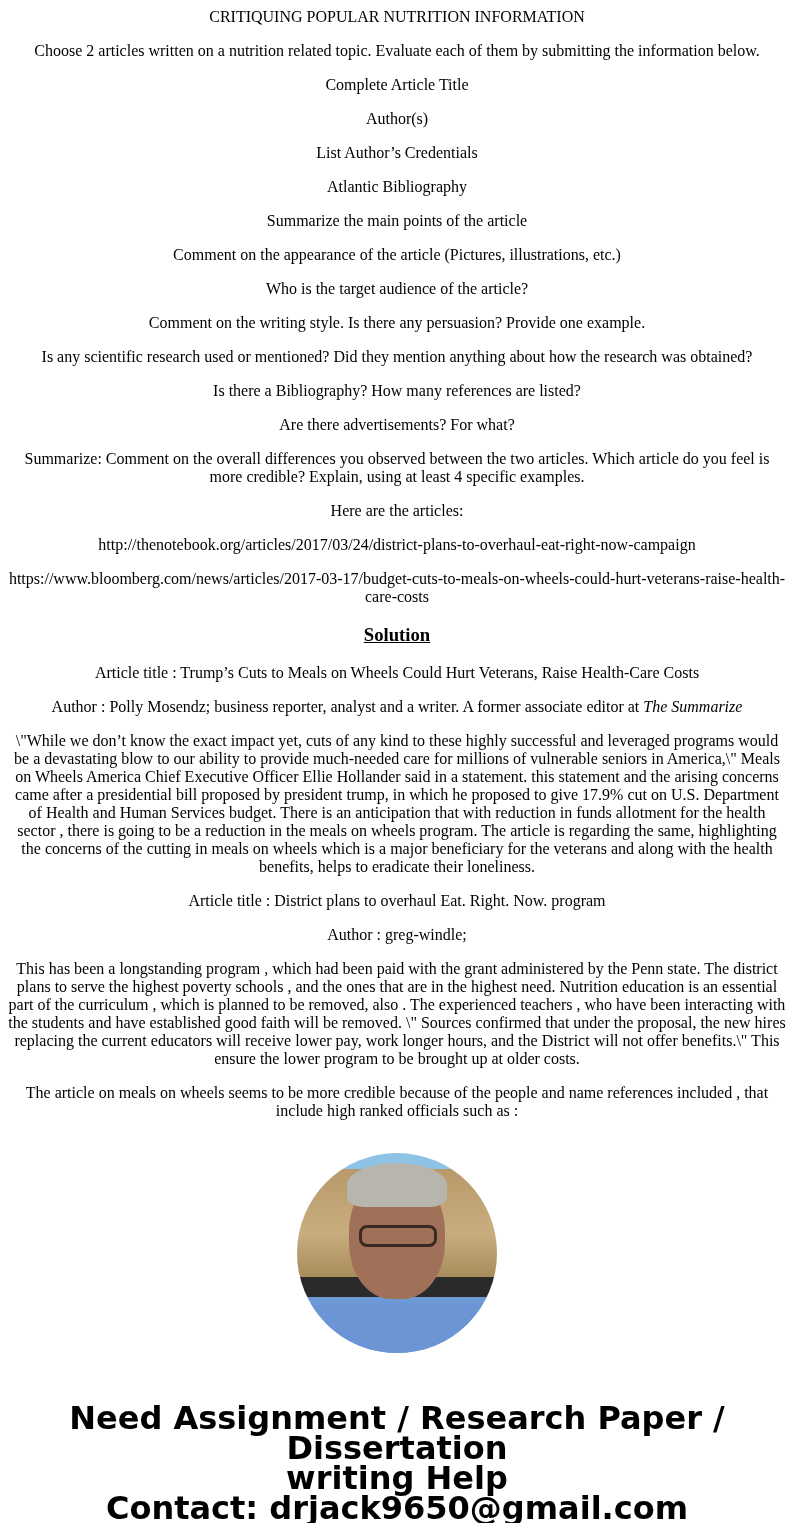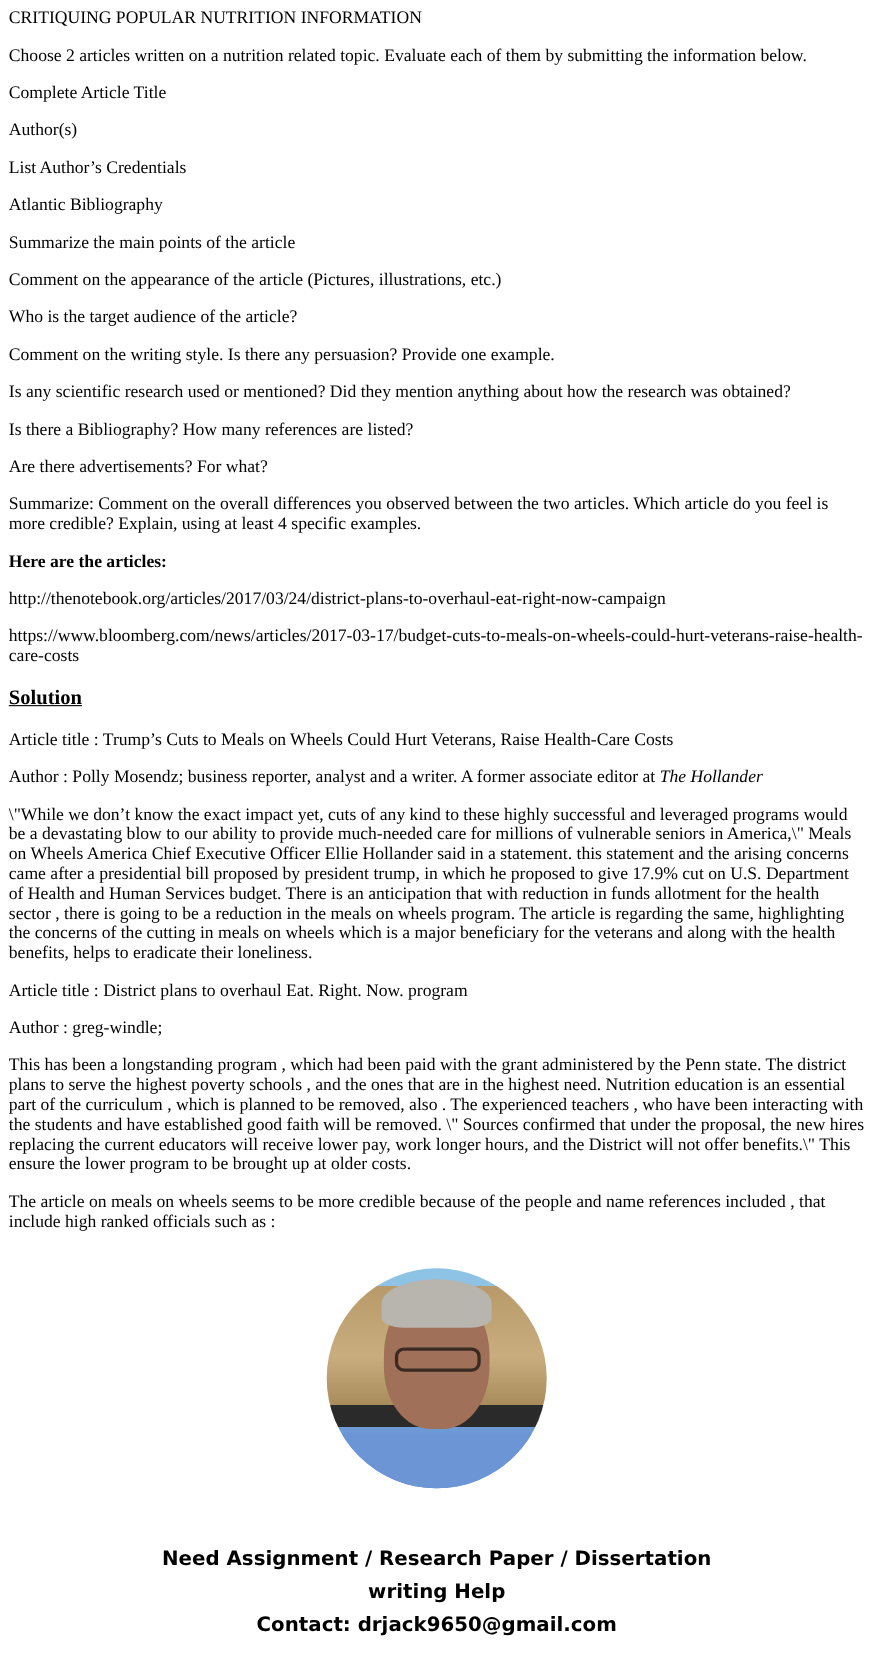--- a/index.html
+++ b/index.html
@@ -5,25 +5,25 @@
     html, body { margin: 0; padding: 0; background: #ffffff; }
     body {
       width: 794px;
       height: 1523px;
       overflow: hidden;
       font-family: "Liberation Serif", "DejaVu Serif", serif;
       font-size: 16px;
       color: #000;
       position: relative;
     }
-    .content { padding: 0 8px; }
+    .content { padding: 0 8px; text-align: center; }
     p { margin: 16px 0; line-height: 18px; }
     p.first { margin-top: 8px; }
     h3 { font-size: 18.7px; font-weight: bold; margin: 18px 0; line-height: 22px; text-decoration: underline; }
-    .bold { font-weight: bold; }
+    .bold { font-weight: normal; }
     .avatar-wrap {
       position: absolute;
       left: 297px;
       top: 1153px;
       width: 200px;
       height: 200px;
       border-radius: 50%;
       overflow: hidden;
       background: linear-gradient(180deg, #8ec3e6 0%, #8ec3e6 8%, #b89a6a 8%, #c9ad7e 40%, #a88c5c 62%, #2a2a2a 62%, #2a2a2a 72%, #6e9ad6 72%, #5f8ccc 100%);
     }
@@ -46,21 +46,21 @@
       background: #6b95d4;
     }
     .promo {
       position: absolute;
       left: 0;
       top: 1403px;
       width: 794px;
       text-align: center;
       font-family: "DejaVu Sans", sans-serif;
       font-weight: bold;
-      font-size: 18px;
+      font-size: 32px;
       line-height: 30px;
       color: #000;
     }
     .promo div { margin: 0; }
   </style>
 </head>
 <body>
 
 <div class="content">
   <p class="first">CRITIQUING POPULAR NUTRITION INFORMATION</p>
@@ -79,21 +79,21 @@
   <p>Are there advertisements? For what?</p>
   <p>Summarize: Comment on the overall differences you observed between the two articles. Which article do you feel is more credible? Explain, using at least 4 specific examples.</p>
 
   <p class="bold">Here are the articles:</p>
   <p>http://thenotebook.org/articles/2017/03/24/district-plans-to-overhaul-eat-right-now-campaign</p>
   <p>https://www.bloomberg.com/news/articles/2017-03-17/budget-cuts-to-meals-on-wheels-could-hurt-veterans-raise-health-care-costs</p>
 
   <h3>Solution</h3>
 
   <p>Article title : Trump’s Cuts to Meals on Wheels Could Hurt Veterans, Raise Health-Care Costs</p>
-  <p><span>Author : Polly Mosendz; business reporter, analyst and a writer. A former associate editor at </span><em>The Hollander</em></p>
+  <p><span>Author : Polly Mosendz; business reporter, analyst and a writer. A former associate editor at </span><em>The Summarize</em></p>
   <p>\"While we don’t know the exact impact yet, cuts of any kind to these highly successful and leveraged programs would be a devastating blow to our ability to provide much-needed care for millions of vulnerable seniors in America,\" Meals on Wheels America Chief Executive Officer Ellie Hollander said in a statement. this statement and the arising concerns came after a presidential bill proposed by president trump, in which he proposed to give 17.9% cut on U.S. Department of Health and Human Services budget. There is an anticipation that with reduction in funds allotment for the health sector , there is going to be a reduction in the meals on wheels program. The article is regarding the same, highlighting the concerns of the cutting in meals on wheels which is a major beneficiary for the veterans and along with the health benefits, helps to eradicate their loneliness.</p>
 
   <p>Article title : District plans to overhaul Eat. Right. Now. program</p>
   <p>Author : greg-windle;</p>
   <p>This has been a longstanding program , which had been paid with the grant administered by the Penn state. The district plans to serve the highest poverty schools , and the ones that are in the highest need. Nutrition education is an essential part of the curriculum , which is planned to be removed, also . The experienced teachers , who have been interacting with the students and have established good faith will be removed. \" Sources confirmed that under the proposal, the new hires replacing the current educators will receive lower pay, work longer hours, and the District will not offer benefits.\" This ensure the lower program to be brought up at older costs.</p>
 
   <p>The article on meals on wheels seems to be more credible because of the people and name references included , that include high ranked officials such as :</p>
 </div>
 
 <div class="avatar-wrap">

